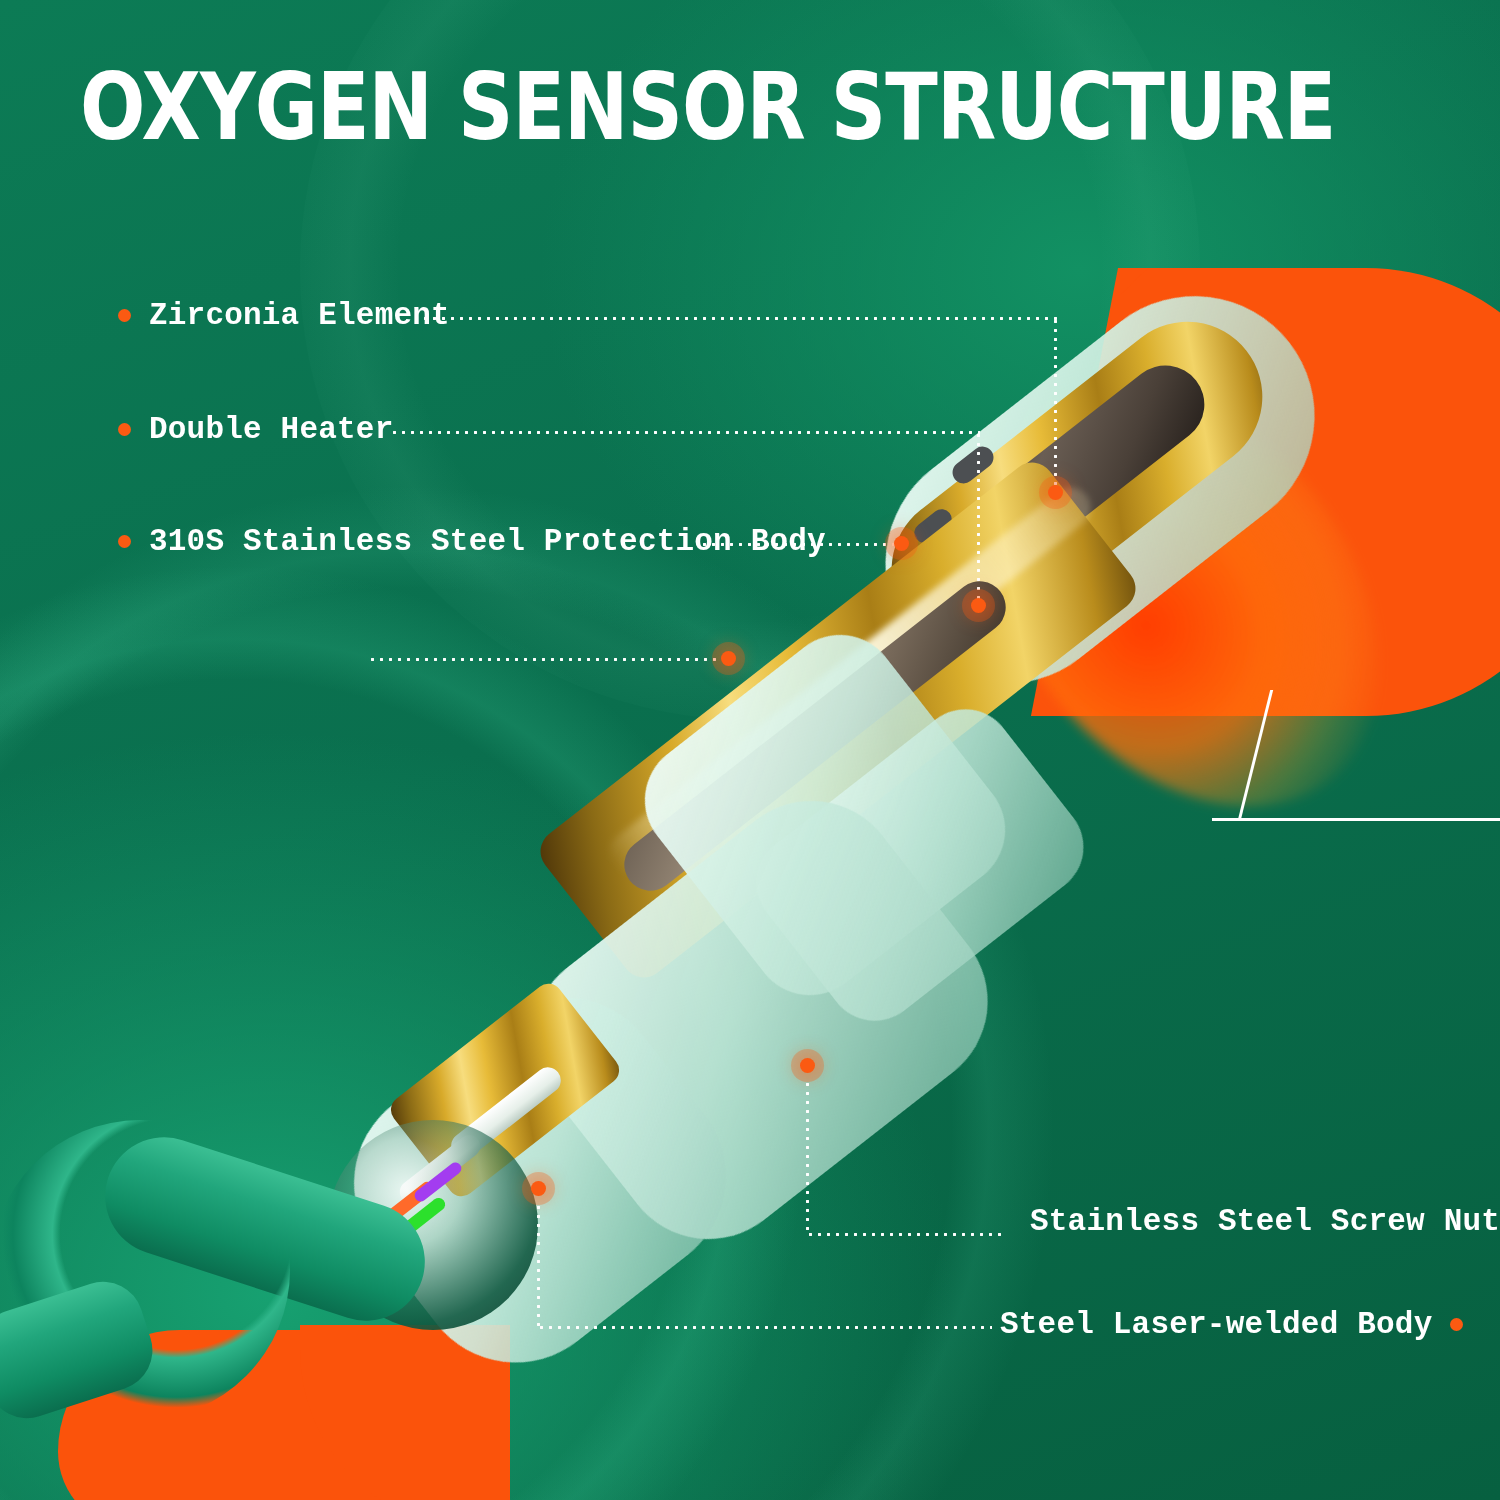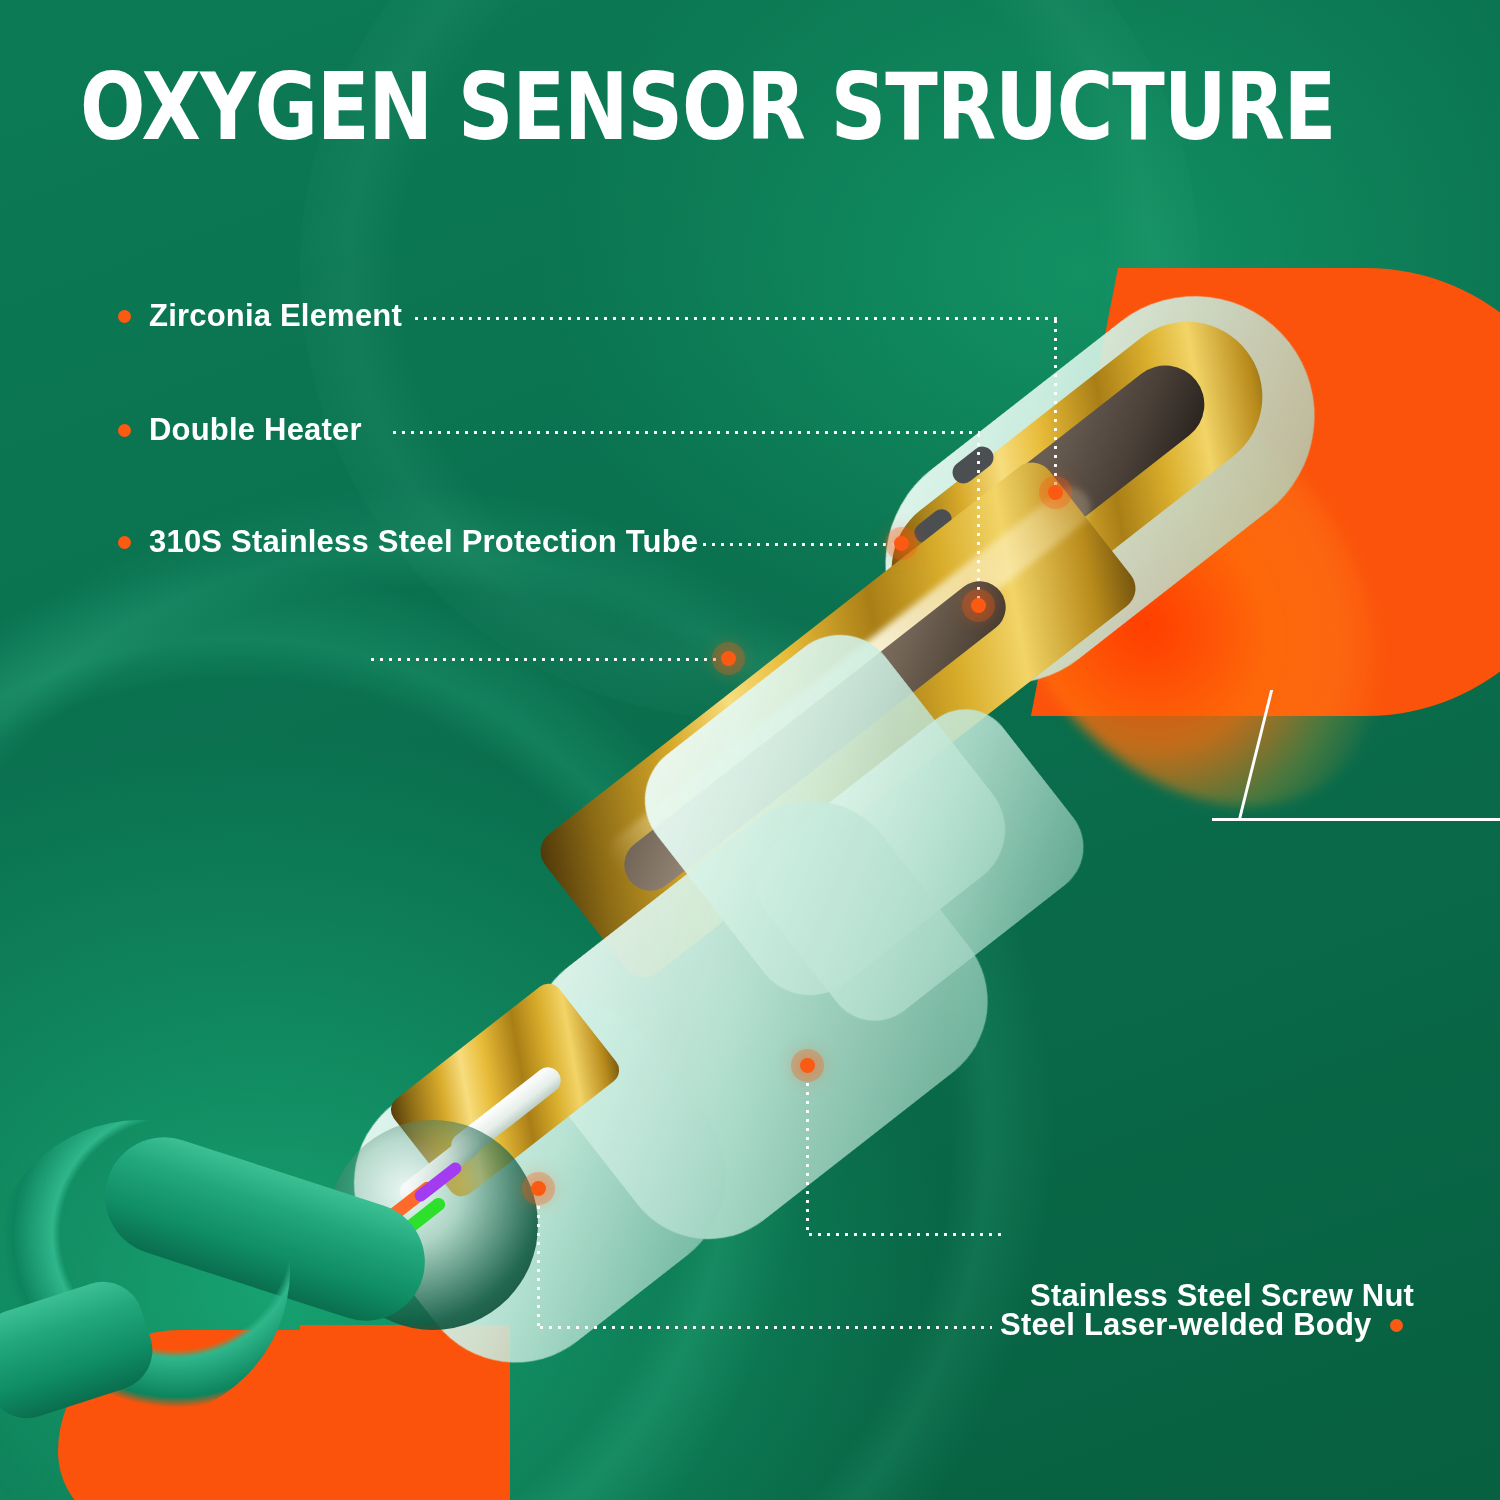--- a/index.html
+++ b/index.html
@@ -91,21 +91,21 @@
     position:absolute;left:80px;top:54px;
     font-family:"DejaVu Sans Condensed","Liberation Sans Narrow","Liberation Sans",sans-serif;
     font-weight:bold;font-size:92px;letter-spacing:-1px;color:#ffffff;
     transform:scaleX(.93);transform-origin:left top;white-space:nowrap;
   }
 
   .callout{position:absolute;display:flex;align-items:center;gap:18px;white-space:nowrap;}
   .callout .bullet{width:13px;height:13px;border-radius:50%;background:#fb5a12;flex:0 0 auto;}
   .callout .txt{
     color:#ffffff;font-weight:bold;font-size:31px;letter-spacing:.2px;
-    font-family:Liberation Sans, sans-serif;
+    font-family:Liberation Mono, monospace;
   }
   .callout.right{flex-direction:row;}
 </style>
 </head>
 <body>
 
 <div class="stage">
 
   <div class="bg-swoosh sw1"></div>
   <div class="bg-swoosh sw2"></div>
@@ -223,25 +223,25 @@
     <span class="txt">Zirconia Element</span>
   </div>
 
   <div class="callout" style="left:118px;top:412px;">
     <span class="bullet"></span>
     <span class="txt">Double Heater</span>
   </div>
 
   <div class="callout" style="left:118px;top:524px;">
     <span class="bullet"></span>
-    <span class="txt">310S Stainless Steel Protection Tube</span>
-  </div>
-
-
-  <div class="callout right" style="left:1030px;top:1278px;">
+    <span class="txt">310S Stainless Steel Protection Body</span>
+  </div>
+
+
+  <div class="callout right" style="left:1030px;top:1204px;">
     <span class="txt">Stainless Steel Screw Nut</span>
 
   </div>
 
   <div class="callout right" style="left:1000px;top:1307px;">
     <span class="txt">Steel Laser-welded Body</span>
     <span class="bullet"></span>
   </div>
 
 </div>

